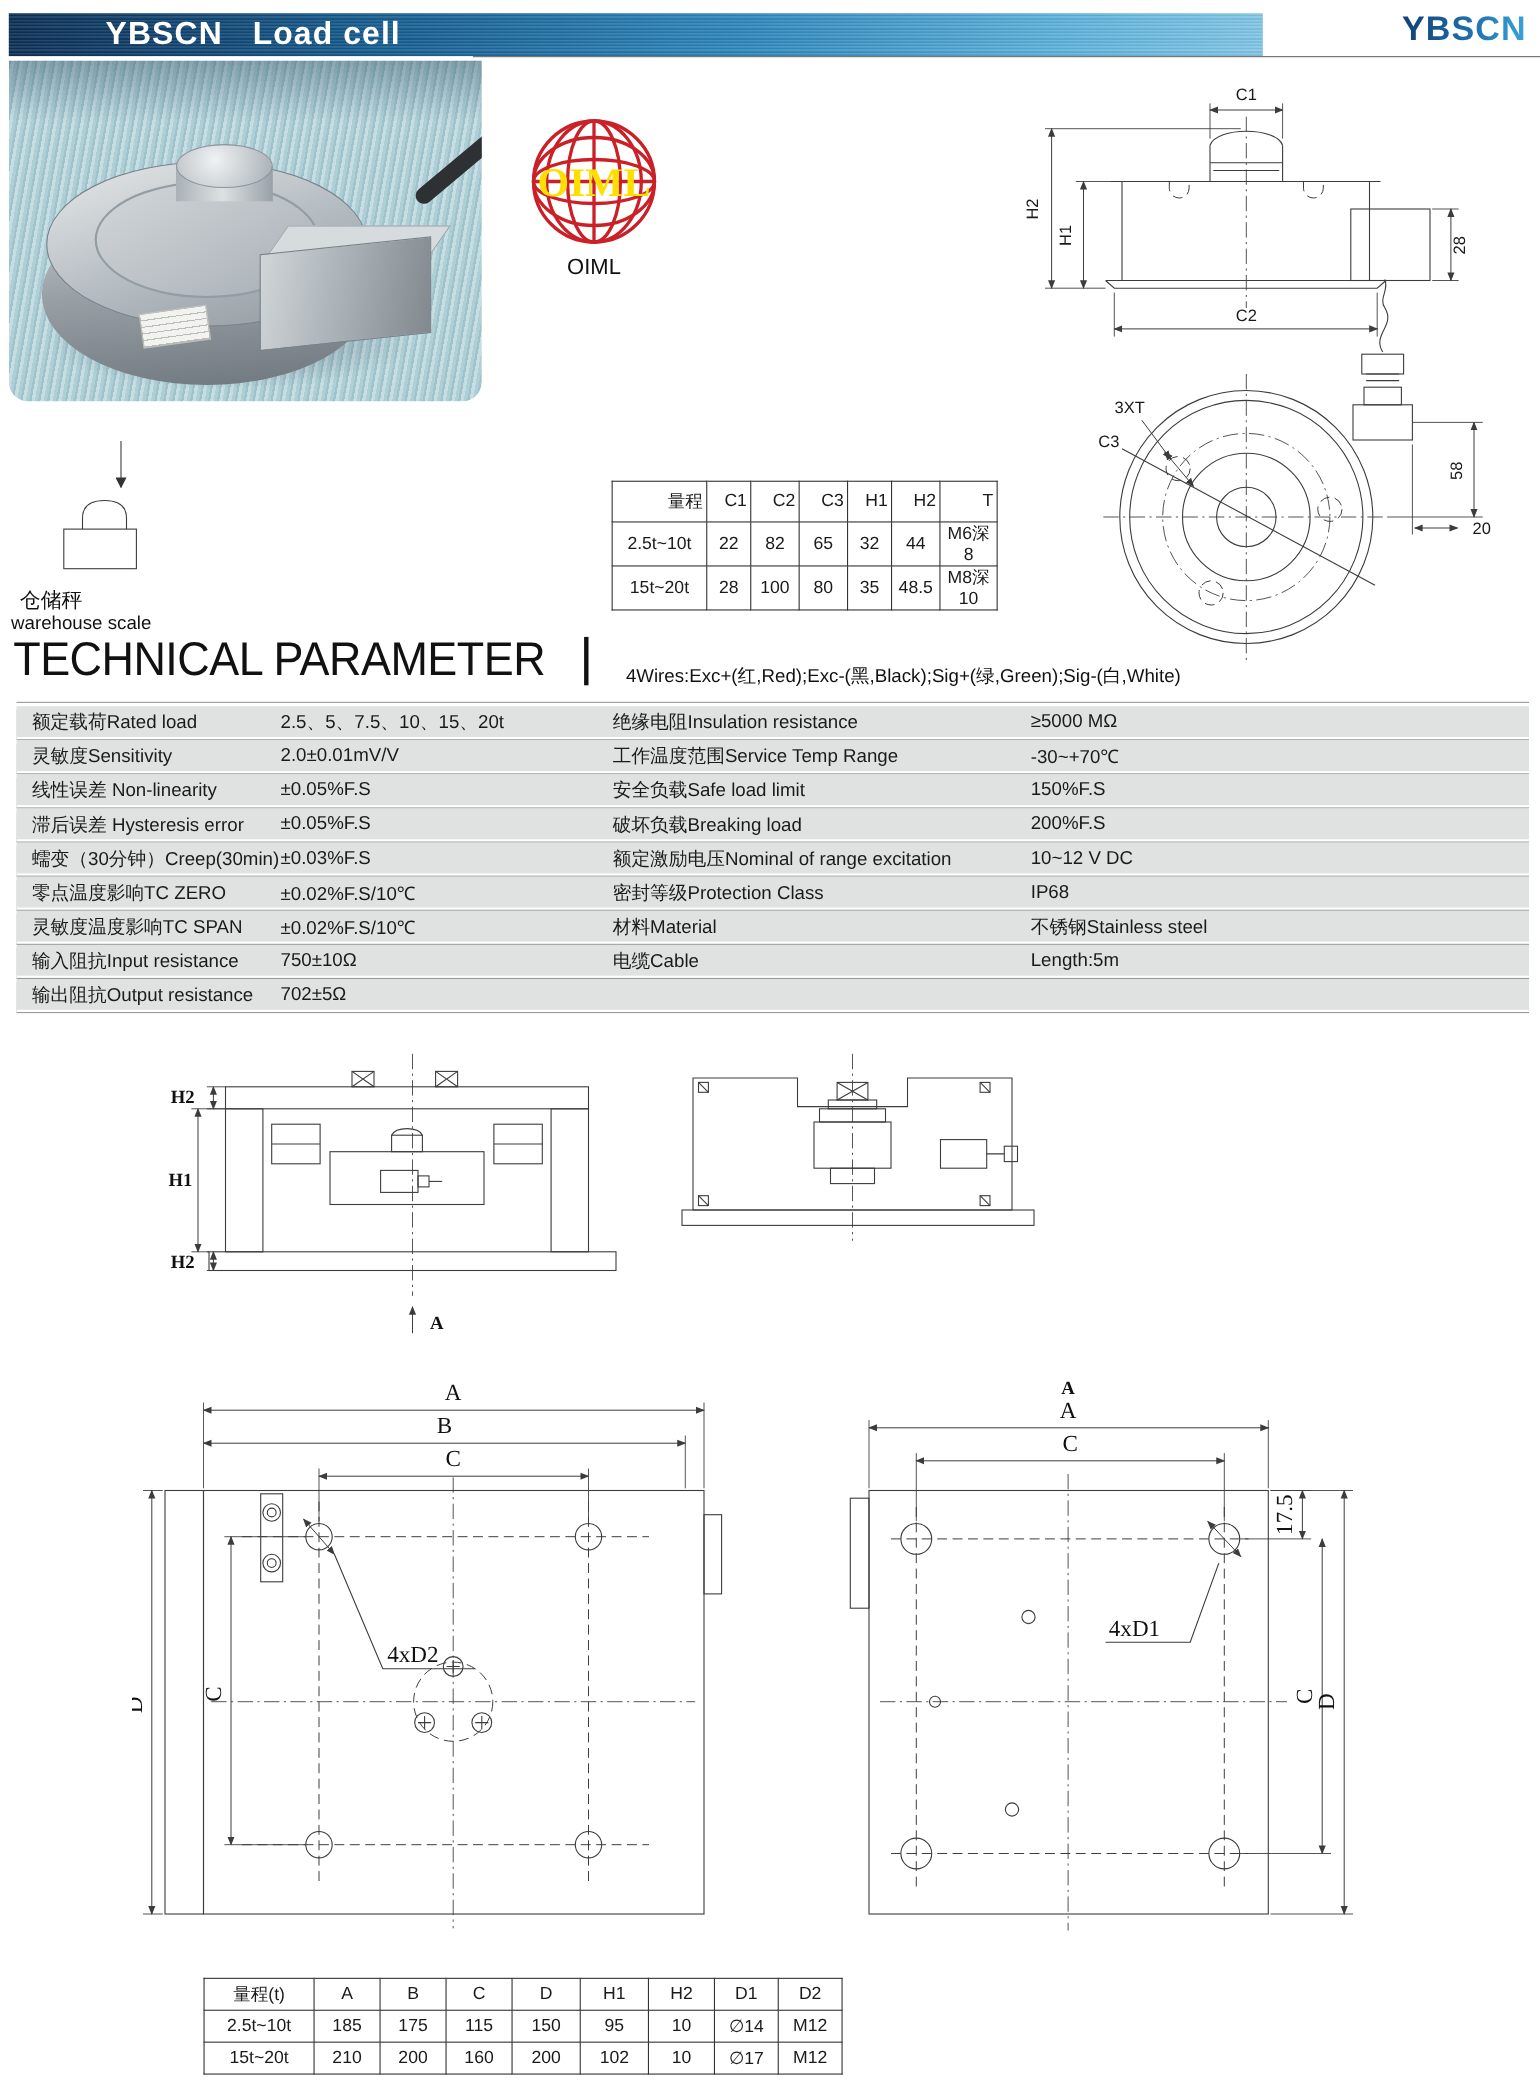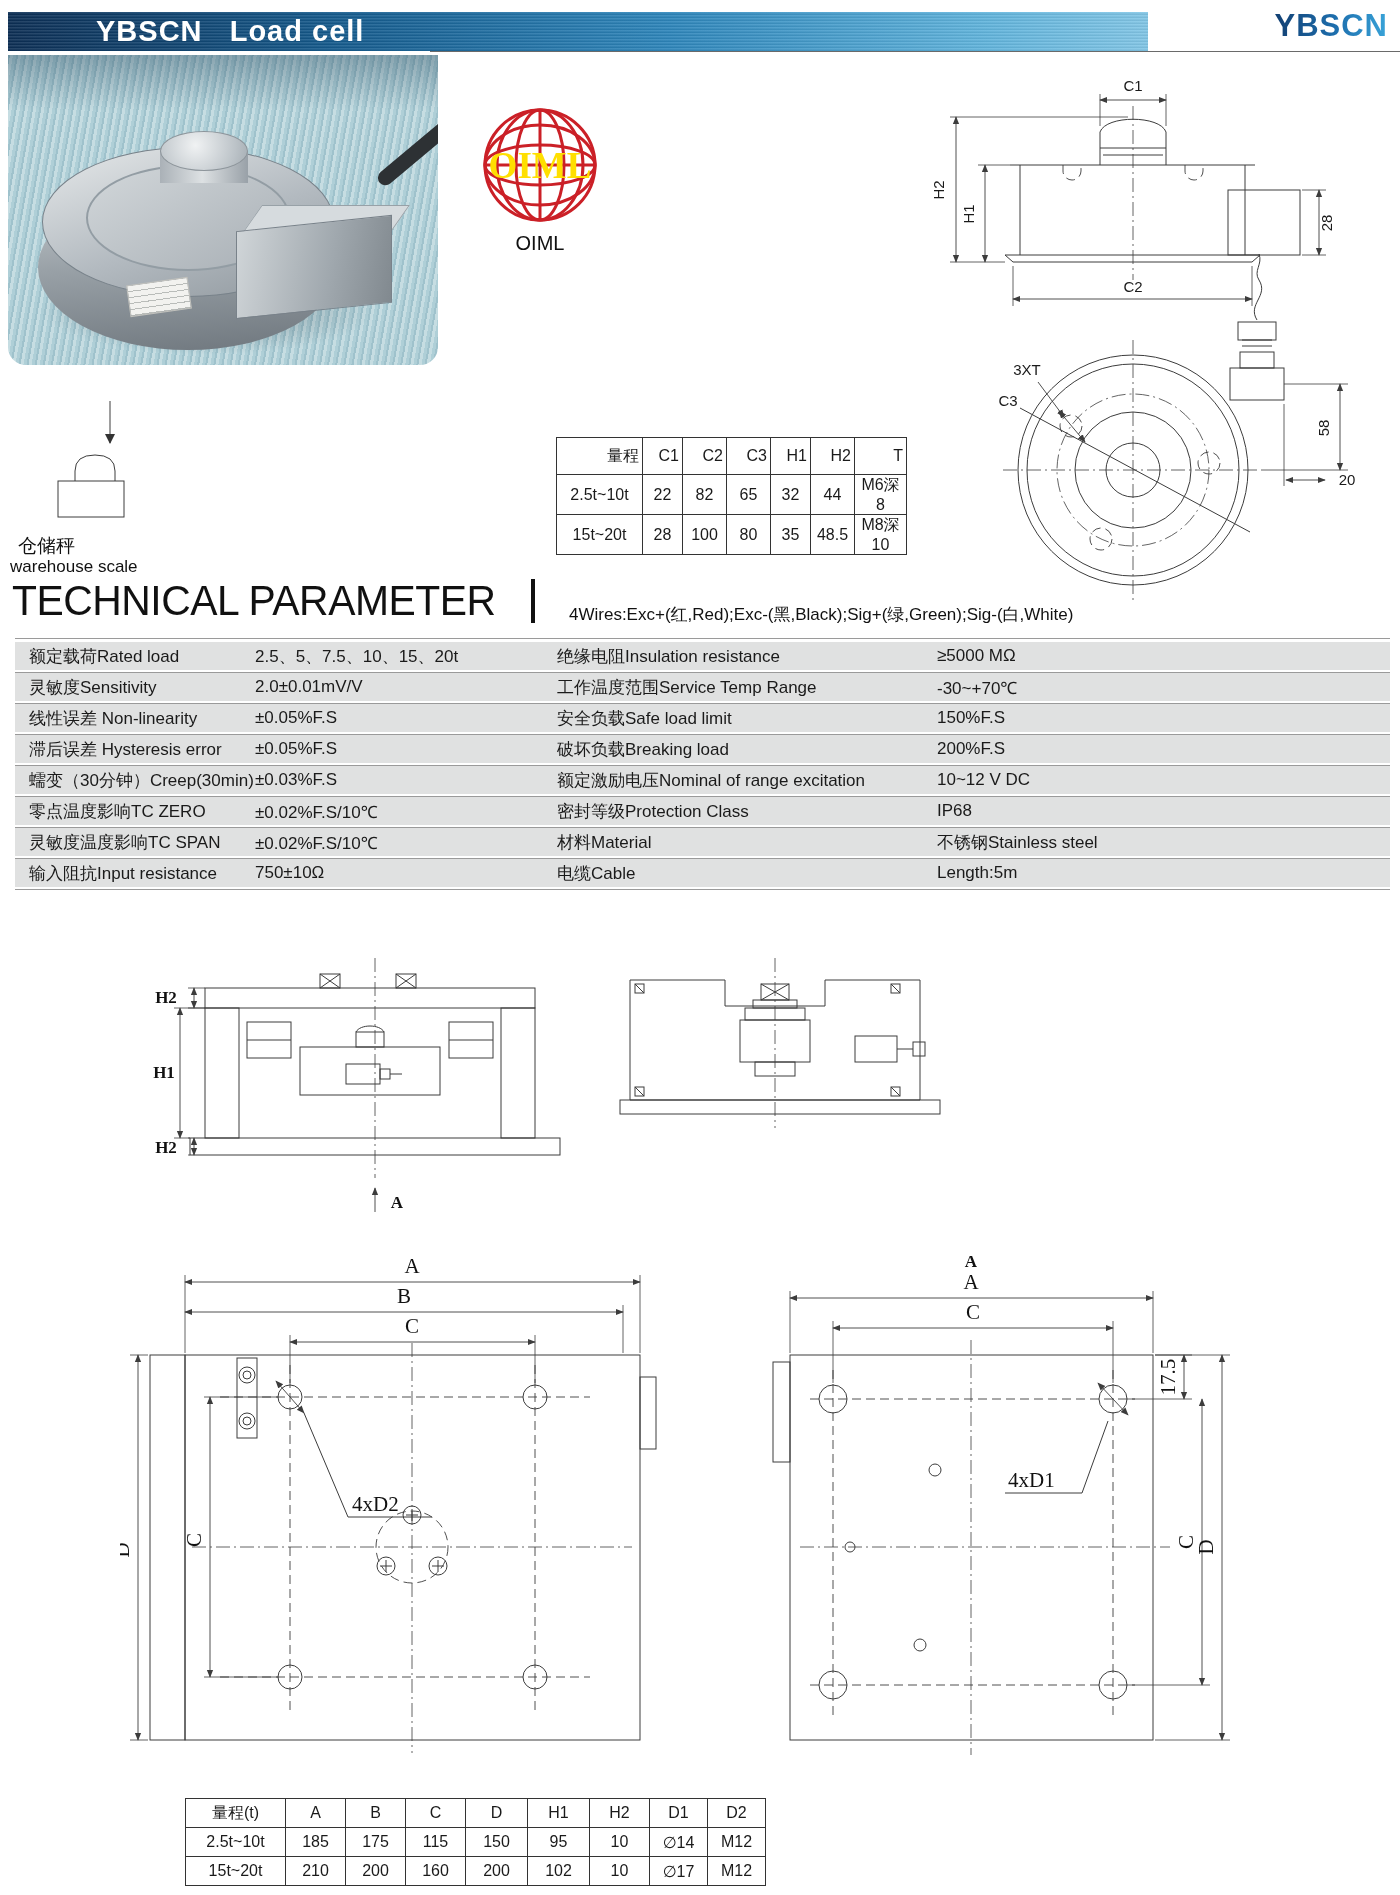--- a/index.html
+++ b/index.html
@@ -312,20 +312,26 @@
       <span class="c1">灵敏度温度影响TC SPAN</span>
       <span class="c2">±0.02%F.S/10℃</span>
       <span class="c3">材料Material</span>
       <span class="c4">不锈钢Stainless steel</span>
     </div>
     <div class="prow">
       <span class="c1">输入阻抗Input resistance</span>
       <span class="c2">750±10Ω</span>
       <span class="c3">电缆Cable</span>
       <span class="c4">Length:5m</span>
+    </div>
+    <div class="prow">
+      <span class="c1">输出阻抗Output resistance</span>
+      <span class="c2">702±5Ω</span>
+      <span class="c3"></span>
+      <span class="c4"></span>
     </div>
   </div>
 
   <svg class="assembly-left" width="450" height="270" viewBox="0 0 450 270">
     <defs>
       <marker id="mL" viewBox="0 0 10 10" refX="9" refY="5" markerWidth="9" markerHeight="9" orient="auto-start-reverse">
         <path d="M0,1 L10,5 L0,9 z" fill="#3c3c3c"></path>
       </marker>
     </defs>
     <line class="cl" x1="225" y1="8" x2="225" y2="228"></line>

